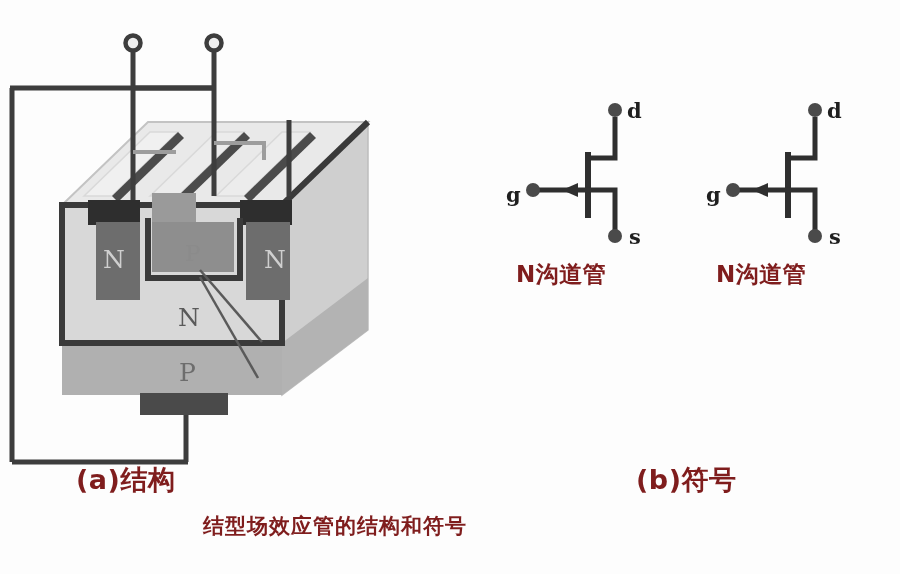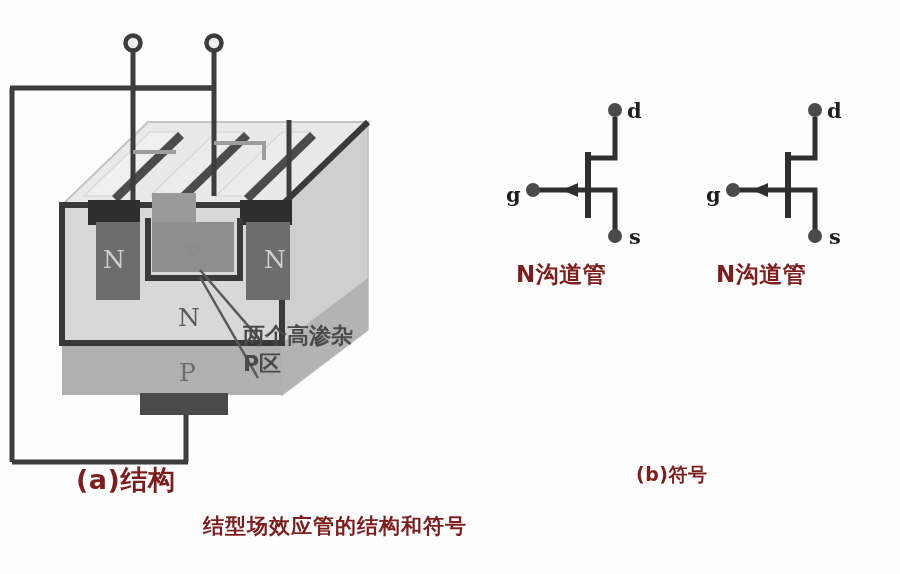--- a/index.html
+++ b/index.html
@@ -38,21 +38,21 @@
     letter-spacing: 0.5px;
   }
   #caption-a {
     left: 76px;
     top: 462px;
     font-size: 27px;
   }
   #caption-b {
     left: 636px;
     top: 462px;
-    font-size: 19px;
+    font-size: 27px;
     text-align: center;
   }
   #caption-main {
     left: 203px;
     top: 512px;
     font-size: 21px;
     letter-spacing: 1px;
   }
   #label-n-channel {
     left: 516px;
@@ -225,21 +225,20 @@
       <circle cx="733" cy="190" r="7" fill="#4a4a4a"></circle>
     </g>
   </svg>
 
   <div class="region-text" id="region-n-left">N</div>
   <div class="region-text" id="region-n-right">N</div>
   <div class="region-text" id="region-p-top">P</div>
   <div class="region-text" id="region-n-body">N</div>
   <div class="region-text" id="region-p-sub">P</div>
 
-  <div id="annot-text">两个高渗杂P区</div>
 
   <div class="term" id="n-label-d">d</div>
   <div class="term" id="n-label-g">g</div>
   <div class="term" id="n-label-s">s</div>
 
   <div class="term" id="p-label-d">d</div>
   <div class="term" id="p-label-g">g</div>
   <div class="term" id="p-label-s">s</div>
 
   <div class="cap" id="label-n-channel">N沟道管</div>

